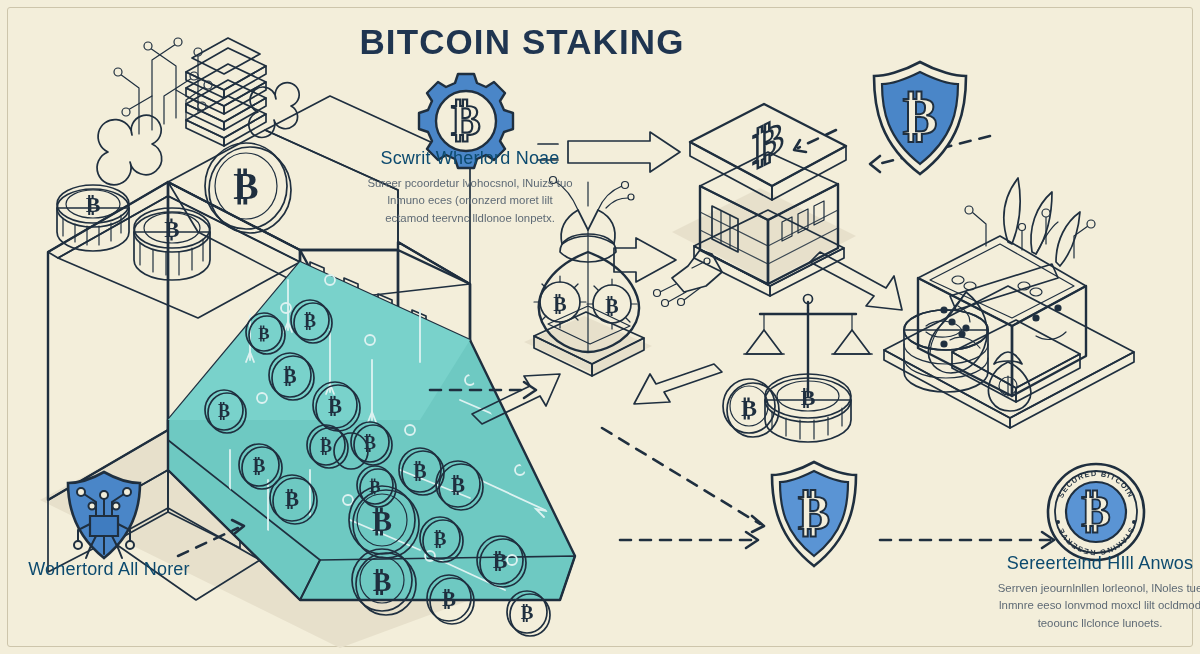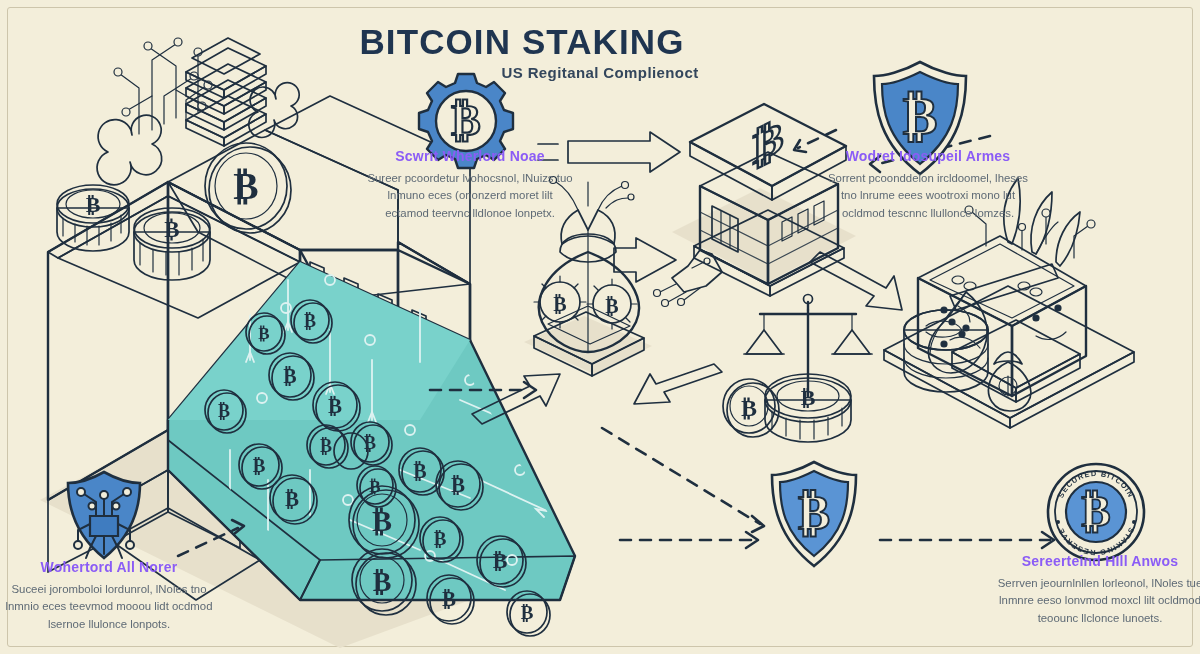--- a/index.html
+++ b/index.html
@@ -53,23 +53,23 @@
     font-weight: bold;
     letter-spacing: .4px;
     color: #33465c;
   }
   .block {
     position: absolute;
     width: 212px;
     text-align: center;
   }
   .block .bt {
-    font-size: 14px;
-    font-weight: bold;
-    color: #8b5cf6;
+    font-size: 18px;
+    font-weight: normal;
+    color: #0c4a6e;
     letter-spacing: .2px;
     margin-bottom: 5px;
     line-height: 1.2;
   }
   .block .bb {
     font-size: 11.4px;
     color: #5e6a75;
     line-height: 1.55;
   }
   #blk-secure   { left: 364px; top: 148px; }
@@ -681,35 +681,29 @@
         <text><textPath href="#sealbot" startOffset="50%" text-anchor="middle">STAKING RESERVE</textPath></text>
       </g>
       <g fill="#1f2f3f">
         <circle cx="-38" cy="10" r="2"></circle>
         <circle cx="38" cy="10" r="2"></circle>
       </g>
     </g>
   </svg>
 
   <div class="title">BITCOIN STAKING</div>
-  <div class="subtitle">US Regitanal Complienoct</div>
 
   <div class="block" id="blk-secure">
     <div class="bt">Scwrit Wherlord Noae</div>
     <div class="bb">Sureer pcoordetur lvohocsnol, lNuizs tuo lnmuno eces (ononzerd moret lilt ectamod  teervnc lldlonoe lonpetx.</div>
   </div>
 
-  <div class="block" id="blk-wallet">
-    <div class="bt">Wodret Idosupeil Armes</div>
-    <div class="bb">Sorrent pcoonddelon ircldoomel, lheses tno lnrume eees wootroxi mono lut ocldmod  tescnnc llullonce lomzes.</div>
-  </div>
 
   <div class="block" id="blk-withhold">
     <div class="bt">Wohertord All Norer</div>
-    <div class="bb">Suceei joromboloi lordunrol, lNoles tno lnmnio eces teevmod mooou lidt ocdmod  lsernoe llulonce lonpots.</div>
   </div>
 
 
   <div class="block" id="blk-seal">
     <div class="bt">Sereerteind HIll Anwos</div>
     <div class="bb">Serrven jeournlnllen lorleonol, lNoles tue lnmnre eeso lonvmod moxcl lilt ocldmod  teoounc llclonce lunoets.</div>
   </div>
 
 </div>
 

